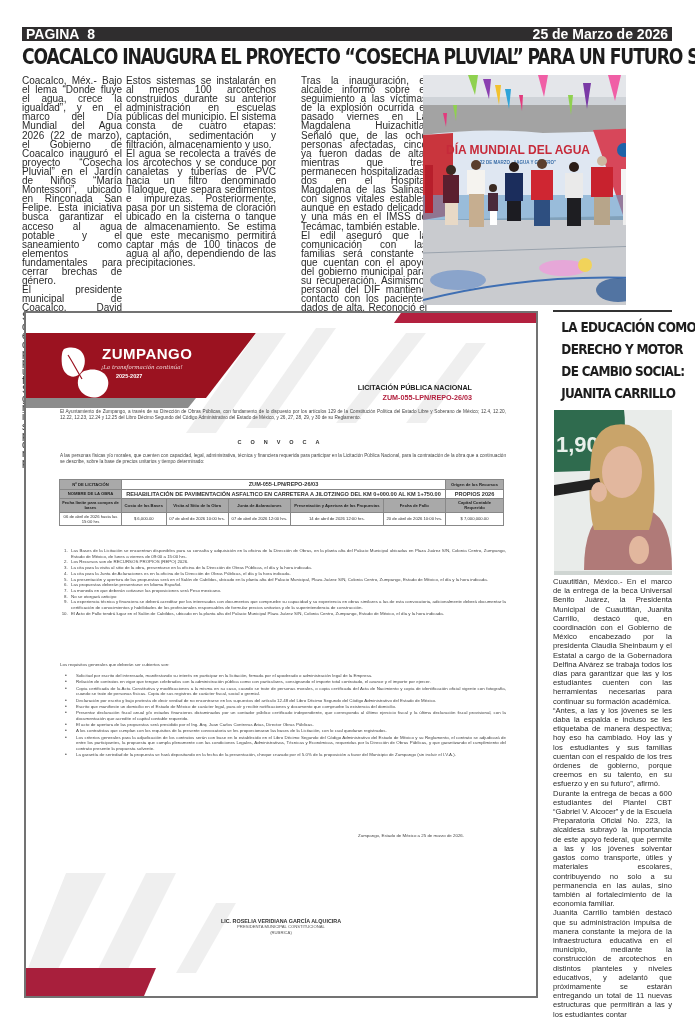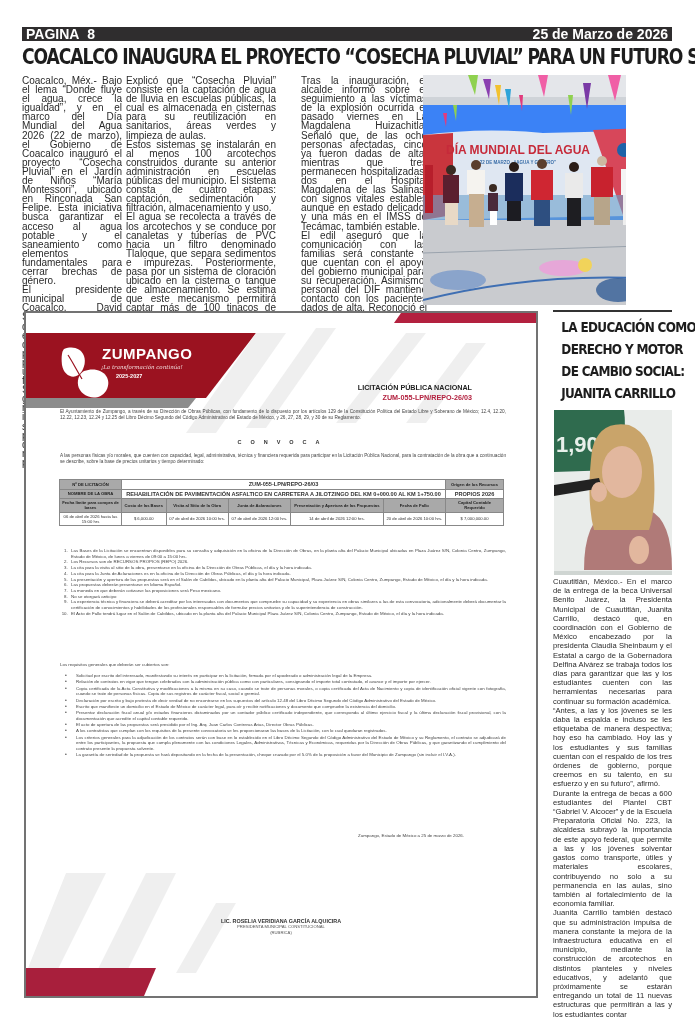--- a/index.html
+++ b/index.html
@@ -8,21 +8,21 @@
 
   .topbar { position: absolute; left: 22px; top: 27px; width: 650px; height: 14px; background: #2f2d2e; color: #fff; font-size: 14px; font-weight: bold; display: flex; justify-content: space-between; align-items: center; padding: 0 4px; }
   .headline { position: absolute; left: 22px; top: 42px; width: 650px; height: 30px; font-family: "DejaVu Sans", sans-serif; font-weight: bold; font-size: 21.5px; letter-spacing: -1.4px; color: #1d1d1d; white-space: nowrap; transform: scaleX(0.80); transform-origin: left top; width: 820px; line-height: 30px; }
 
   .col { position: absolute; top: 76px; font-size: 10px; line-height: 9.1px; text-align: justify; color: #2a2a2a; }
   .col p { margin: 0; }
   .c1 { left: 22px; width: 100px; }
   .c2 { left: 126px; width: 150px; }
   .c3 { left: 301px; width: 126px; }
 
-  .photo1 { position: absolute; left: 423px; top: 75px; width: 203px; height: 230px; overflow: hidden; background: #3b82f6; }
+  .photo1 { position: absolute; left: 423px; top: 75px; width: 203px; height: 230px; overflow: hidden; background: #a3a3a3; }
 
   .ad { position: absolute; left: 24px; top: 311px; width: 514px; height: 687px; border: 2px solid #737373; background: #fff; overflow: hidden; }
   .ad-bg { position: absolute; inset: 0; }
   .ad-content { position: absolute; inset: 0; }
   .ad .logo { position: absolute; left: 0; top: 20px; }
   .brand-name { position: absolute; left: 76px; top: 32px; color: #fff; font-weight: bold; font-size: 15px; letter-spacing: 0.5px; }
   .brand-tag { position: absolute; left: 75px; top: 51px; color: #f3dede; font-family: "DejaVu Serif", serif; font-style: italic; font-size: 5.5px; }
   .brand-years { position: absolute; left: 90px; top: 60px; color: #fff; font-weight: bold; font-size: 5.5px; }
   .lic-title { position: absolute; right: 64px; top: 70px; font-weight: bold; font-size: 7.2px; color: #222; text-align: right; }
   .lic-code { position: absolute; right: 64px; top: 80px; font-weight: bold; font-size: 7.2px; color: #b3213f; text-align: right; }
@@ -62,21 +62,20 @@
   <span>25 de Marzo de 2026</span>
 </div>
 
 <div class="headline">COACALCO INAUGURA EL PROYECTO “COSECHA PLUVIAL” PARA UN FUTURO SUSTENTABLE</div>
 
 <div class="col c1">
   <p>Coacalco, Méx.- Bajo el lema “Donde fluye el agua, crece la igualdad”, y en el marco del Día Mundial del Agua 2026 (22 de marzo), el Gobierno de Coacalco inauguró el proyecto “Cosecha Pluvial” en el Jardín de Niños “María Montessori”, ubicado en Rinconada San Felipe. Esta iniciativa busca garantizar el acceso al agua potable y el saneamiento como elementos fundamentales para cerrar brechas de género.</p>
   <p>El presidente municipal de Coacalco, David Sánchez Isidoro, destacó que el agua es un recurso que no debe desperdiciarse, pues cada litro perdido representa uno menos para las futuras generaciones. Subrayó que los gobiernos tienen la responsabilidad de impulsar proyectos sustentables que promuevan el cuidado de los recursos naturales esenciales para la vida.</p>
 </div>
 <div class="col c2">
-  <p>Explicó que “Cosecha Pluvial” consiste en la captación de agua de lluvia en escuelas públicas, la cual es almacenada en cisternas para su reutilización en sanitarios, áreas verdes y limpieza de aulas.</p>
   <p>Estos sistemas se instalarán en al menos 100 arcotechos construidos durante su anterior administración en escuelas públicas del municipio. El sistema consta de cuatro etapas: captación, sedimentación y filtración, almacenamiento y uso.</p>
   <p>El agua se recolecta a través de los arcotechos y se conduce por canaletas y tuberías de PVC hacia un filtro denominado Tlaloque, que separa sedimentos e impurezas. Posteriormente, pasa por un sistema de cloración ubicado en la cisterna o tanque de almacenamiento. Se estima que este mecanismo permitirá captar más de 100 tinacos de agua al año, dependiendo de las precipitaciones.</p>
 </div>
 <div class="col c3">
   <p>Tras la inauguración, el alcalde informó sobre el seguimiento a las víctimas de la explosión ocurrida el pasado viernes en La Magdalena Huizachitla. Señaló que, de las ocho personas afectadas, cinco ya fueron dadas de alta, mientras que tres permanecen hospitalizadas: dos en el Hospital Magdalena de las Salinas, con signos vitales estables aunque en estado delicado, y una más en el IMSS de Tecámac, también estable.</p>
   <p>El edil aseguró que la comunicación con las familias será constante y que cuentan con el apoyo del gobierno municipal para su recuperación. Asimismo, personal del DIF mantiene contacto con los pacientes dados de alta. Reconoció el respaldo de las autoridades federales y estatales en el traslado de pacientes, así como la atención brindada durante los momentos más críticos.</p>
 </div>
 
 <div class="photo1">
   <svg width="249" height="230" viewBox="0 0 249 230">

